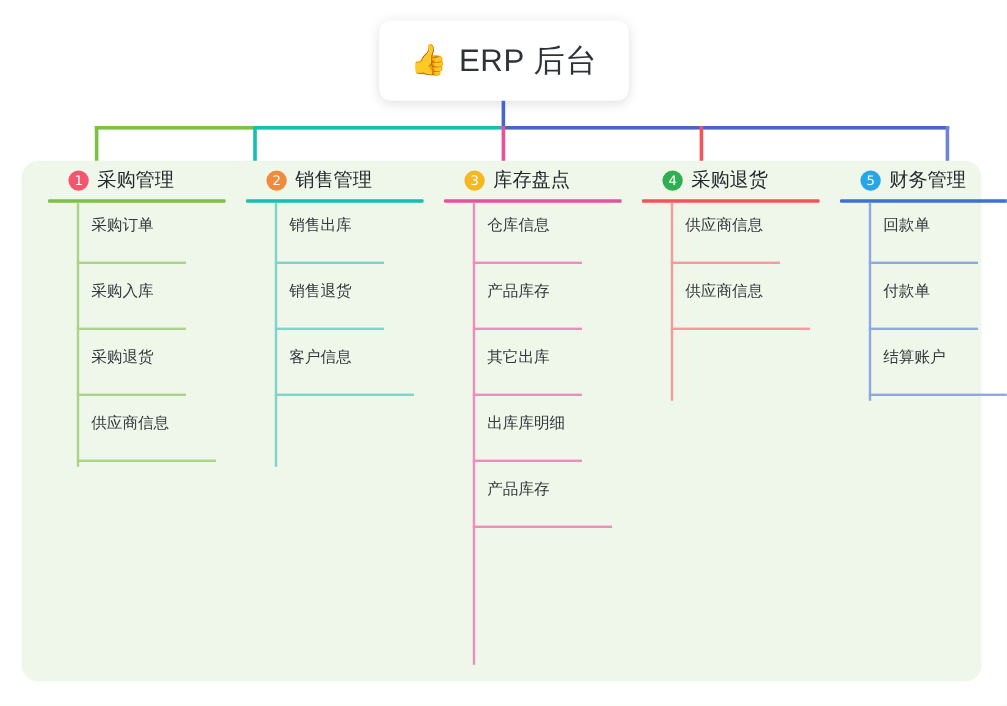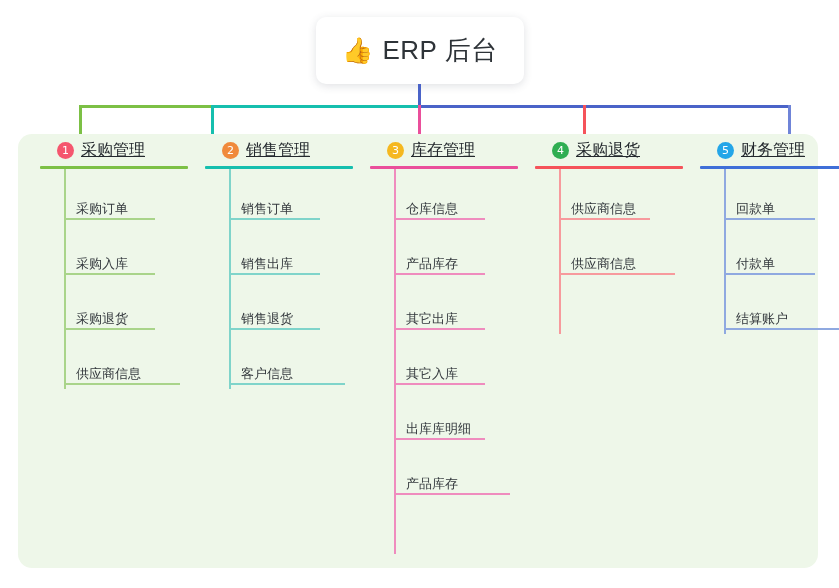--- a/index.html
+++ b/index.html
@@ -113,21 +113,20 @@
     font-size: 11px;
     line-height: 17px;
     text-align: center;
     flex: none;
     font-family: "DejaVu Sans", sans-serif;
   }
   .col-title {
     font-size: 16px;
     color: #23282d;
     white-space: nowrap;
-    text-decoration: underline;
   }
   .head-rule {
     height: 3px;
     width: 148px;
     border-radius: 1px;
   }
 
   .spine {
     position: absolute;
     left: 24px;
@@ -140,21 +139,21 @@
     padding-top: 0;
   }
   .leaf {
     position: relative;
     height: 55px;
     box-sizing: border-box;
   }
   .leaf-label {
     position: absolute;
     left: 36px;
-    bottom: 6px;
+    bottom: 27px;
     font-size: 13px;
     color: #33383d;
     white-space: nowrap;
   }
   .leaf-rule {
     position: absolute;
     left: 24px;
     bottom: 4px;
     height: 2px;
     width: 91px;
@@ -208,62 +207,54 @@
     </div>
   <div class="column" id="col-1">
       <div class="col-head">
         <span class="badge" style="background: rgb(240, 138, 60);">2</span>
         <span class="col-title">销售管理</span>
       </div>
       <div class="head-rule" style="background: rgb(22, 191, 174);"></div>
       <div class="spine" style="background: rgb(127, 212, 202); height: 220px;"></div>
       <div class="leaves">
         <div class="leaf">
-          <span class="leaf-label">销售订单</span>
-          <div class="leaf-rule" style="background: rgb(127, 212, 202);"></div>
-        </div>
-        <div class="leaf">
           <span class="leaf-label">销售出库</span>
           <div class="leaf-rule" style="background: rgb(127, 212, 202);"></div>
         </div>
         <div class="leaf">
           <span class="leaf-label">销售退货</span>
           <div class="leaf-rule" style="background: rgb(127, 212, 202);"></div>
         </div>
         <div class="leaf">
           <span class="leaf-label">客户信息</span>
           <div class="leaf-rule wide" style="background: rgb(127, 212, 202);"></div>
         </div>
       </div>
     </div>
   <div class="column" id="col-2">
       <div class="col-head">
         <span class="badge" style="background: rgb(245, 184, 32);">3</span>
-        <span class="col-title">库存管理</span>
+        <span class="col-title">库存盘点</span>
       </div>
       <div class="head-rule" style="background: rgb(234, 79, 155);"></div>
       <div class="spine" style="background: rgb(239, 140, 190); height: 385px;"></div>
       <div class="leaves">
         <div class="leaf">
           <span class="leaf-label">仓库信息</span>
           <div class="leaf-rule" style="background: rgb(239, 140, 190);"></div>
         </div>
         <div class="leaf">
           <span class="leaf-label">产品库存</span>
           <div class="leaf-rule" style="background: rgb(239, 140, 190);"></div>
         </div>
         <div class="leaf">
           <span class="leaf-label">其它出库</span>
           <div class="leaf-rule" style="background: rgb(239, 140, 190);"></div>
         </div>
         <div class="leaf">
-          <span class="leaf-label">其它入库</span>
-          <div class="leaf-rule" style="background: rgb(239, 140, 190);"></div>
-        </div>
-        <div class="leaf">
           <span class="leaf-label">出库库明细</span>
           <div class="leaf-rule" style="background: rgb(239, 140, 190);"></div>
         </div>
         <div class="leaf">
           <span class="leaf-label">产品库存</span>
           <div class="leaf-rule wide" style="background: rgb(239, 140, 190);"></div>
         </div>
       </div>
     </div>
   <div class="column" id="col-3">

